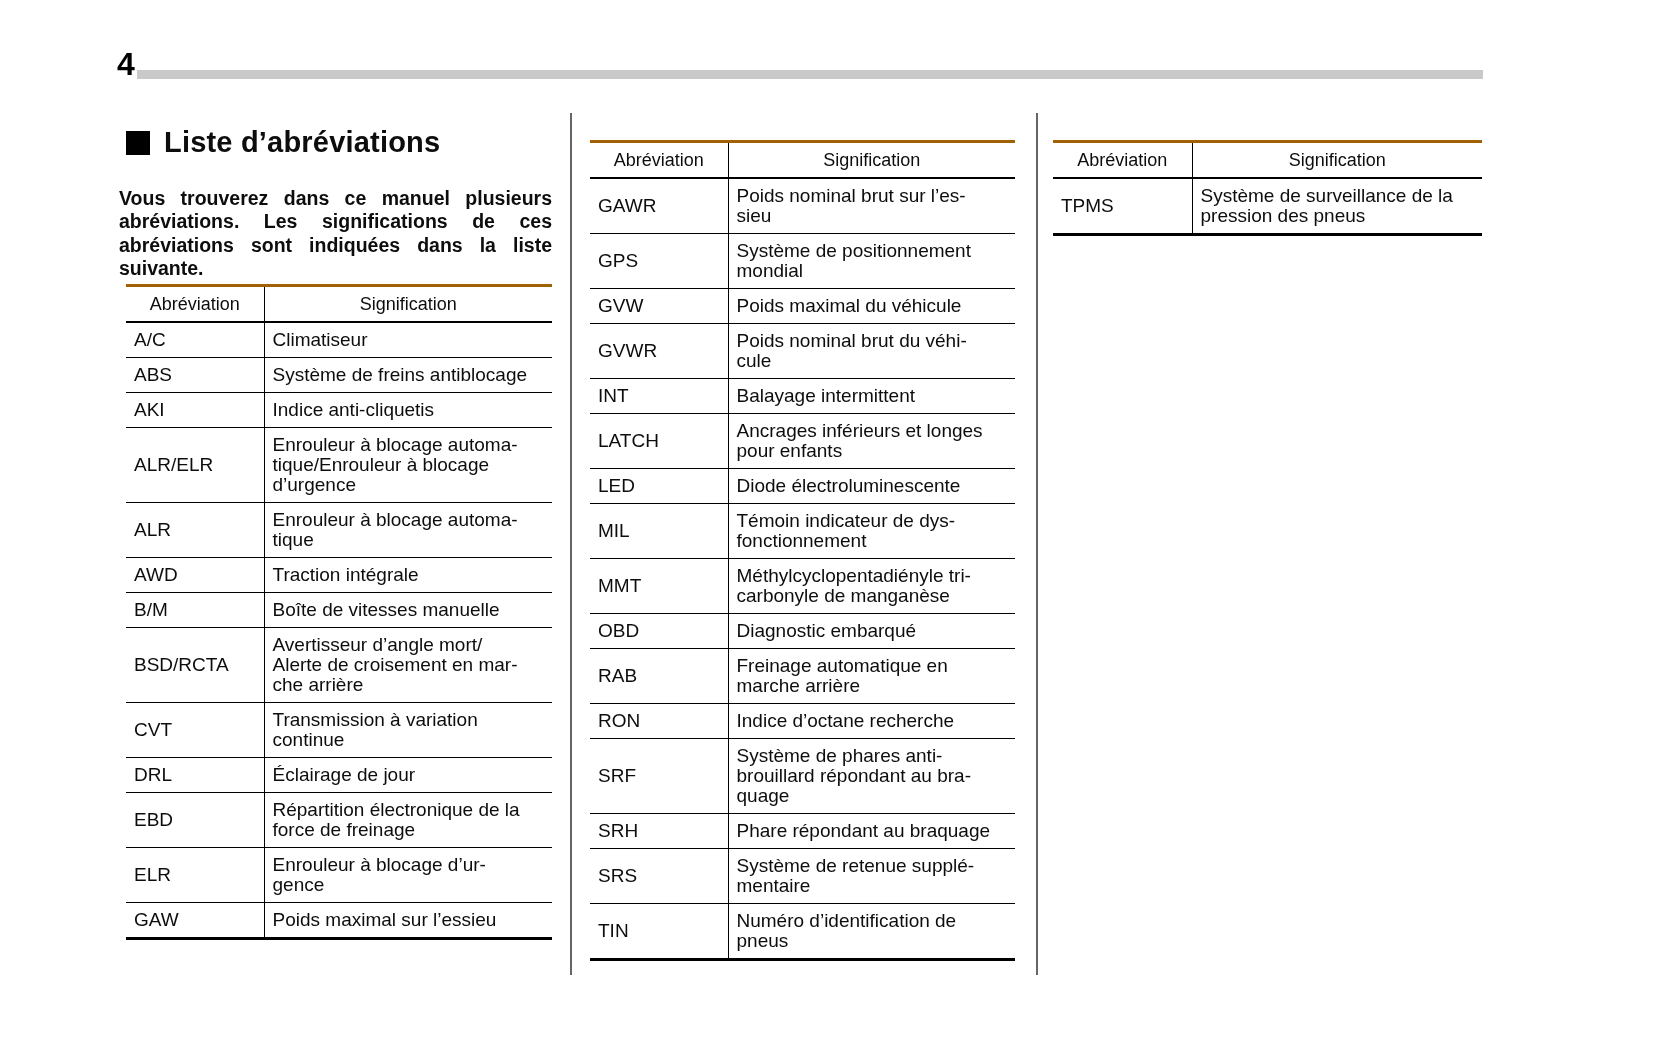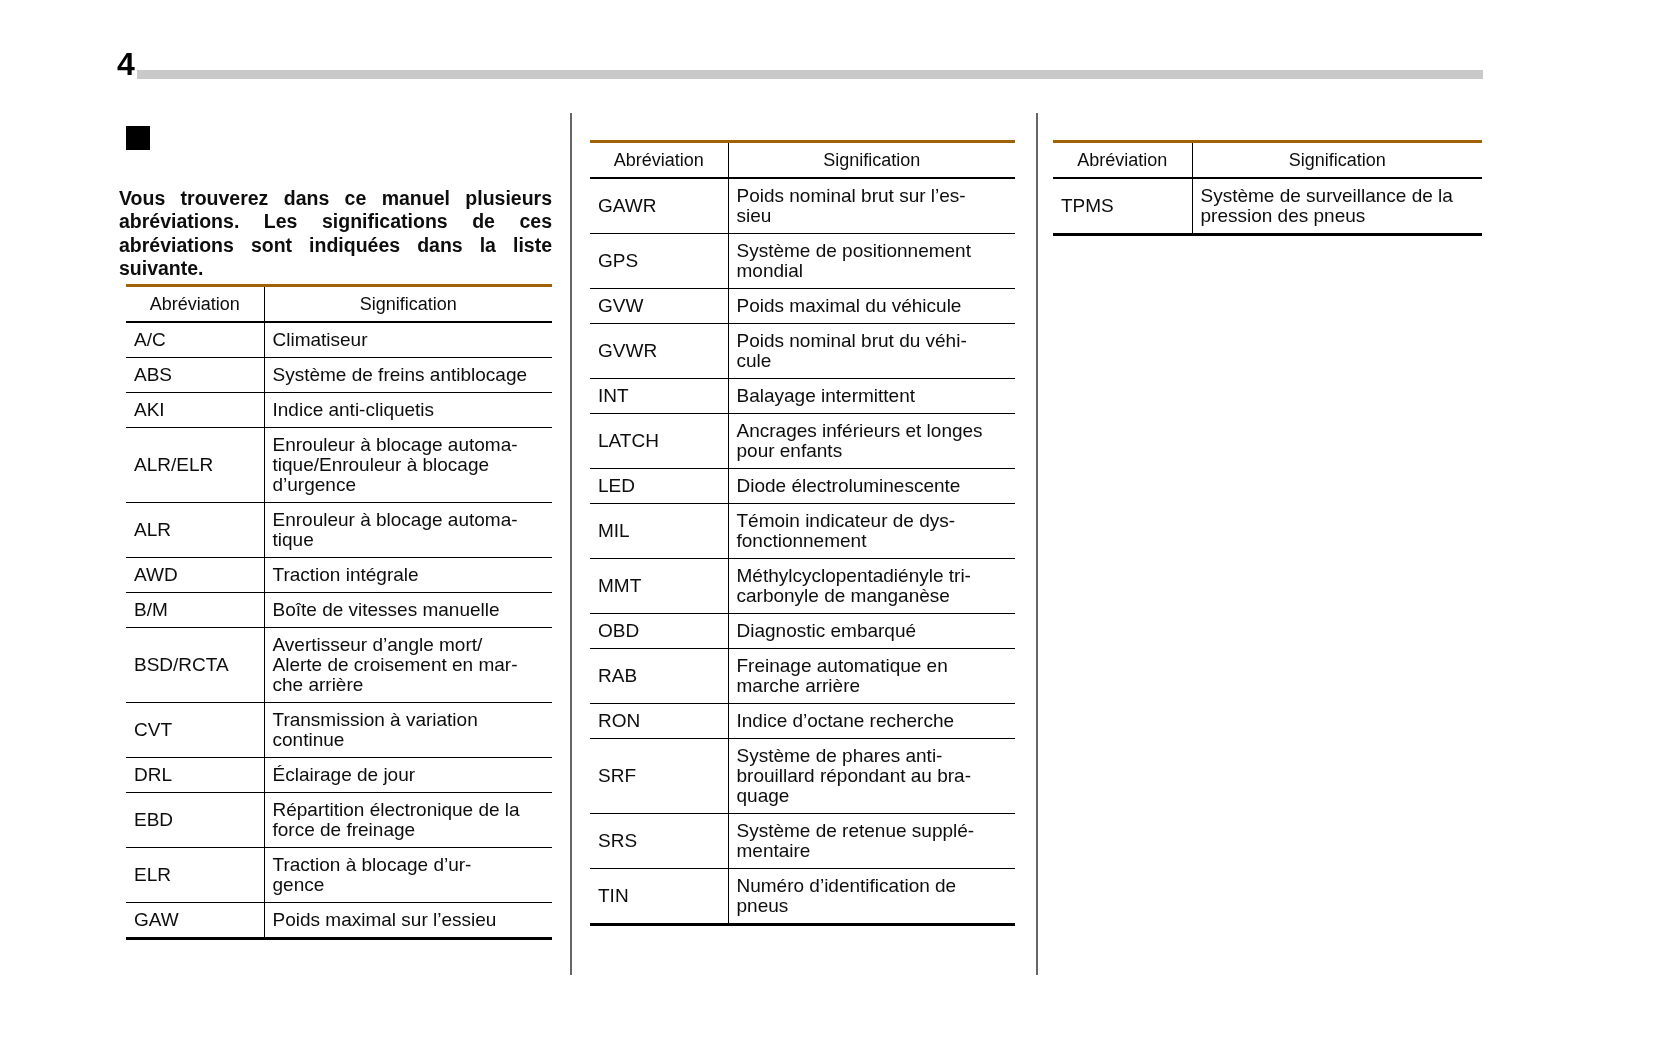--- a/index.html
+++ b/index.html
@@ -120,20 +120,21 @@
 <div class="page">
 
   <div class="page-number">4</div>
   <div class="accent-bar" style="background: rgb(201, 201, 201);"></div>
 
   <div class="col-divider d1"></div>
   <div class="col-divider d2"></div>
 
   <div class="heading">
     <span class="marker"></span>
+    <span class="section-title">Liste d’abréviations</span>
   </div>
 
   <p class="intro">Vous trouverez dans ce manuel plusieurs abréviations. Les significations de ces abréviations sont indiquées dans la liste suivante.</p>
 
   <table class="abbr-table" id="table1">
     <colgroup>
         <col class="abbr-col">
         <col>
       </colgroup>
     <thead>
@@ -189,21 +190,21 @@
           <td class="abbr-cell">DRL</td>
           <td class="meaning-cell">Éclairage de jour</td>
         </tr>
         <tr>
           <td class="abbr-cell">EBD</td>
           <td class="meaning-cell">Répartition électronique de la
 force de freinage</td>
         </tr>
         <tr>
           <td class="abbr-cell">ELR</td>
-          <td class="meaning-cell">Traction à blocage d’ur-
+          <td class="meaning-cell">Enrouleur à blocage d’ur-
 gence</td>
         </tr>
         <tr>
           <td class="abbr-cell">GAW</td>
           <td class="meaning-cell">Poids maximal sur l’essieu</td>
         </tr>
       </tbody>
   </table>
 
   <table class="abbr-table" id="table2">
@@ -273,20 +274,24 @@
           <td class="abbr-cell">RON</td>
           <td class="meaning-cell">Indice d’octane recherche</td>
         </tr>
         <tr>
           <td class="abbr-cell">SRF</td>
           <td class="meaning-cell">Système de phares anti-
 brouillard répondant au bra-
 quage</td>
         </tr>
         <tr>
+          <td class="abbr-cell">SRH</td>
+          <td class="meaning-cell">Phare répondant au braquage</td>
+        </tr>
+        <tr>
           <td class="abbr-cell">SRS</td>
           <td class="meaning-cell">Système de retenue supplé-
 mentaire</td>
         </tr>
         <tr>
           <td class="abbr-cell">TIN</td>
           <td class="meaning-cell">Numéro d’identification de
 pneus</td>
         </tr>
       </tbody>

